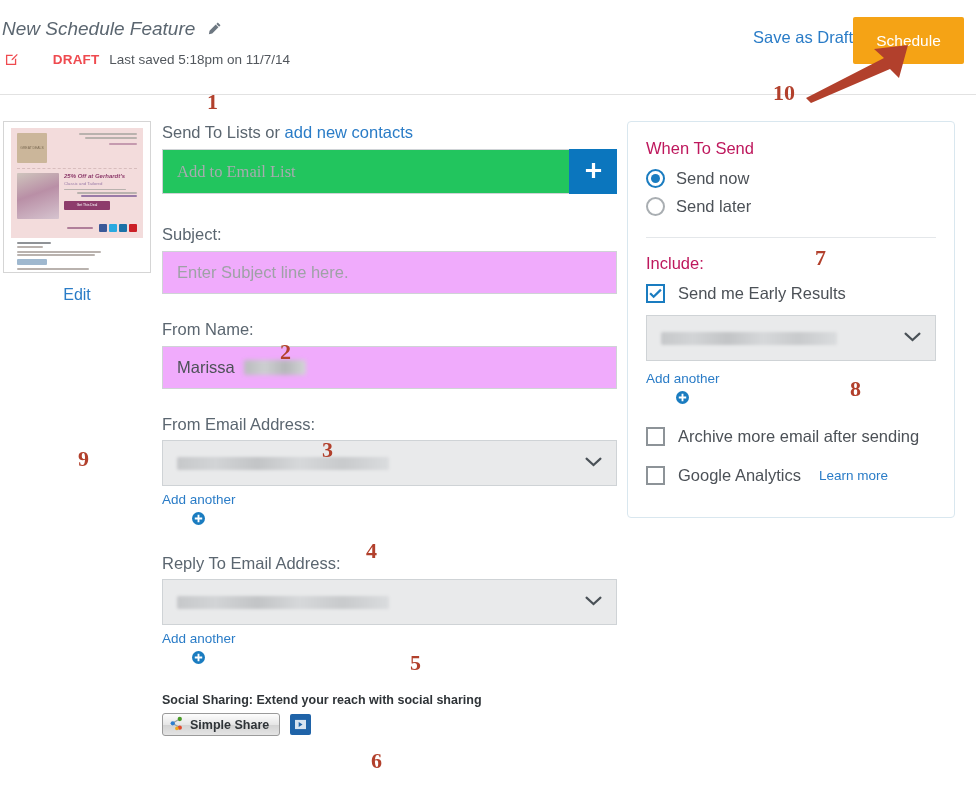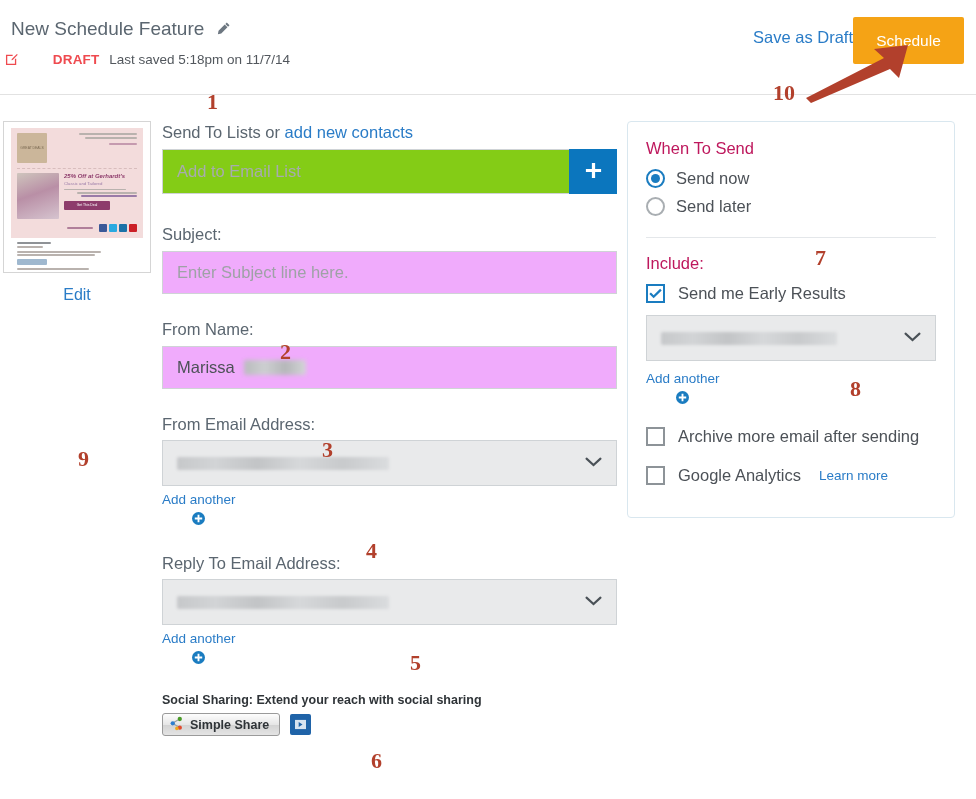--- a/index.html
+++ b/index.html
@@ -7,22 +7,22 @@
     width: 976px; height: 799px;
     background: #ffffff;
     font-family: "Liberation Sans", sans-serif;
     color: #4a4f55;
     overflow: hidden;
   }
 
   
   .header { position: relative; height: 95px; border-bottom: 1px solid #e2e2e2; }
   .doc-title {
-    position: absolute; left: 11px; top: 18px;
-    font-size: 19px; color: #5b6670; font-weight: 400; white-space: nowrap;
+    position: absolute; left: 2px; top: 18px;
+    font-size: 19px; color: #5b6670; font-weight: 400; white-space: nowrap; font-style: italic;
   }
   .pencil-icon { display: inline-block; margin-left: 6px; vertical-align: -1px; }
   .status-line { position: absolute; left: 5px; top: 52px; font-size: 13.5px; white-space: nowrap; }
   .draft-icon { display: inline-block; vertical-align: -2px; margin-right: 3px; }
   .draft-badge { color: #ef4a4f; font-weight: bold; letter-spacing: .2px; padding-left: 28px; }
   .saved-text { color: #52575d; margin-left: 6px; }
 
   .save-draft-link {
     position: absolute; right: 123px; top: 28px;
     font-size: 16.5px; color: #2a7cc7; text-decoration: none; cursor: pointer;
@@ -90,23 +90,23 @@
   }
 
   
   .form-col { position: absolute; left: 162px; top: 28px; width: 455px; }
   .field-label { font-size: 16.5px; color: #5b6670; margin-bottom: 7px; }
   .field-label.small-gap { margin-bottom: 6px; }
   .inline-link { color: #2a7cc7; text-decoration: none; cursor: pointer; }
 
   .list-input-row { display: flex; height: 45px; margin-bottom: 31px; }
   .list-input {
-    flex: 1; border: 1px solid #cfd3d6; border-right: none; background: #84cc16;
+    flex: 1; border: 1px solid #cfd3d6; border-right: none; background: #22c55e;
     padding: 0 14px; font-size: 16.5px; color: #3f444a;
-    font-family: Liberation Sans, sans-serif; outline: none;
+    font-family: Liberation Serif, serif; outline: none;
   }
   .list-input::placeholder { color: #a7abaf; }
   .plus-btn {
     width: 48px; background: #0b76be; border: none; cursor: pointer;
     display: flex; align-items: center; justify-content: center;
   }
 
   .text-input {
     width: 100%; height: 43px; border: 1px solid #cfd3d6; background: #f0abfc;
     padding: 0 14px; font-size: 16.5px; color: #4c5157;

